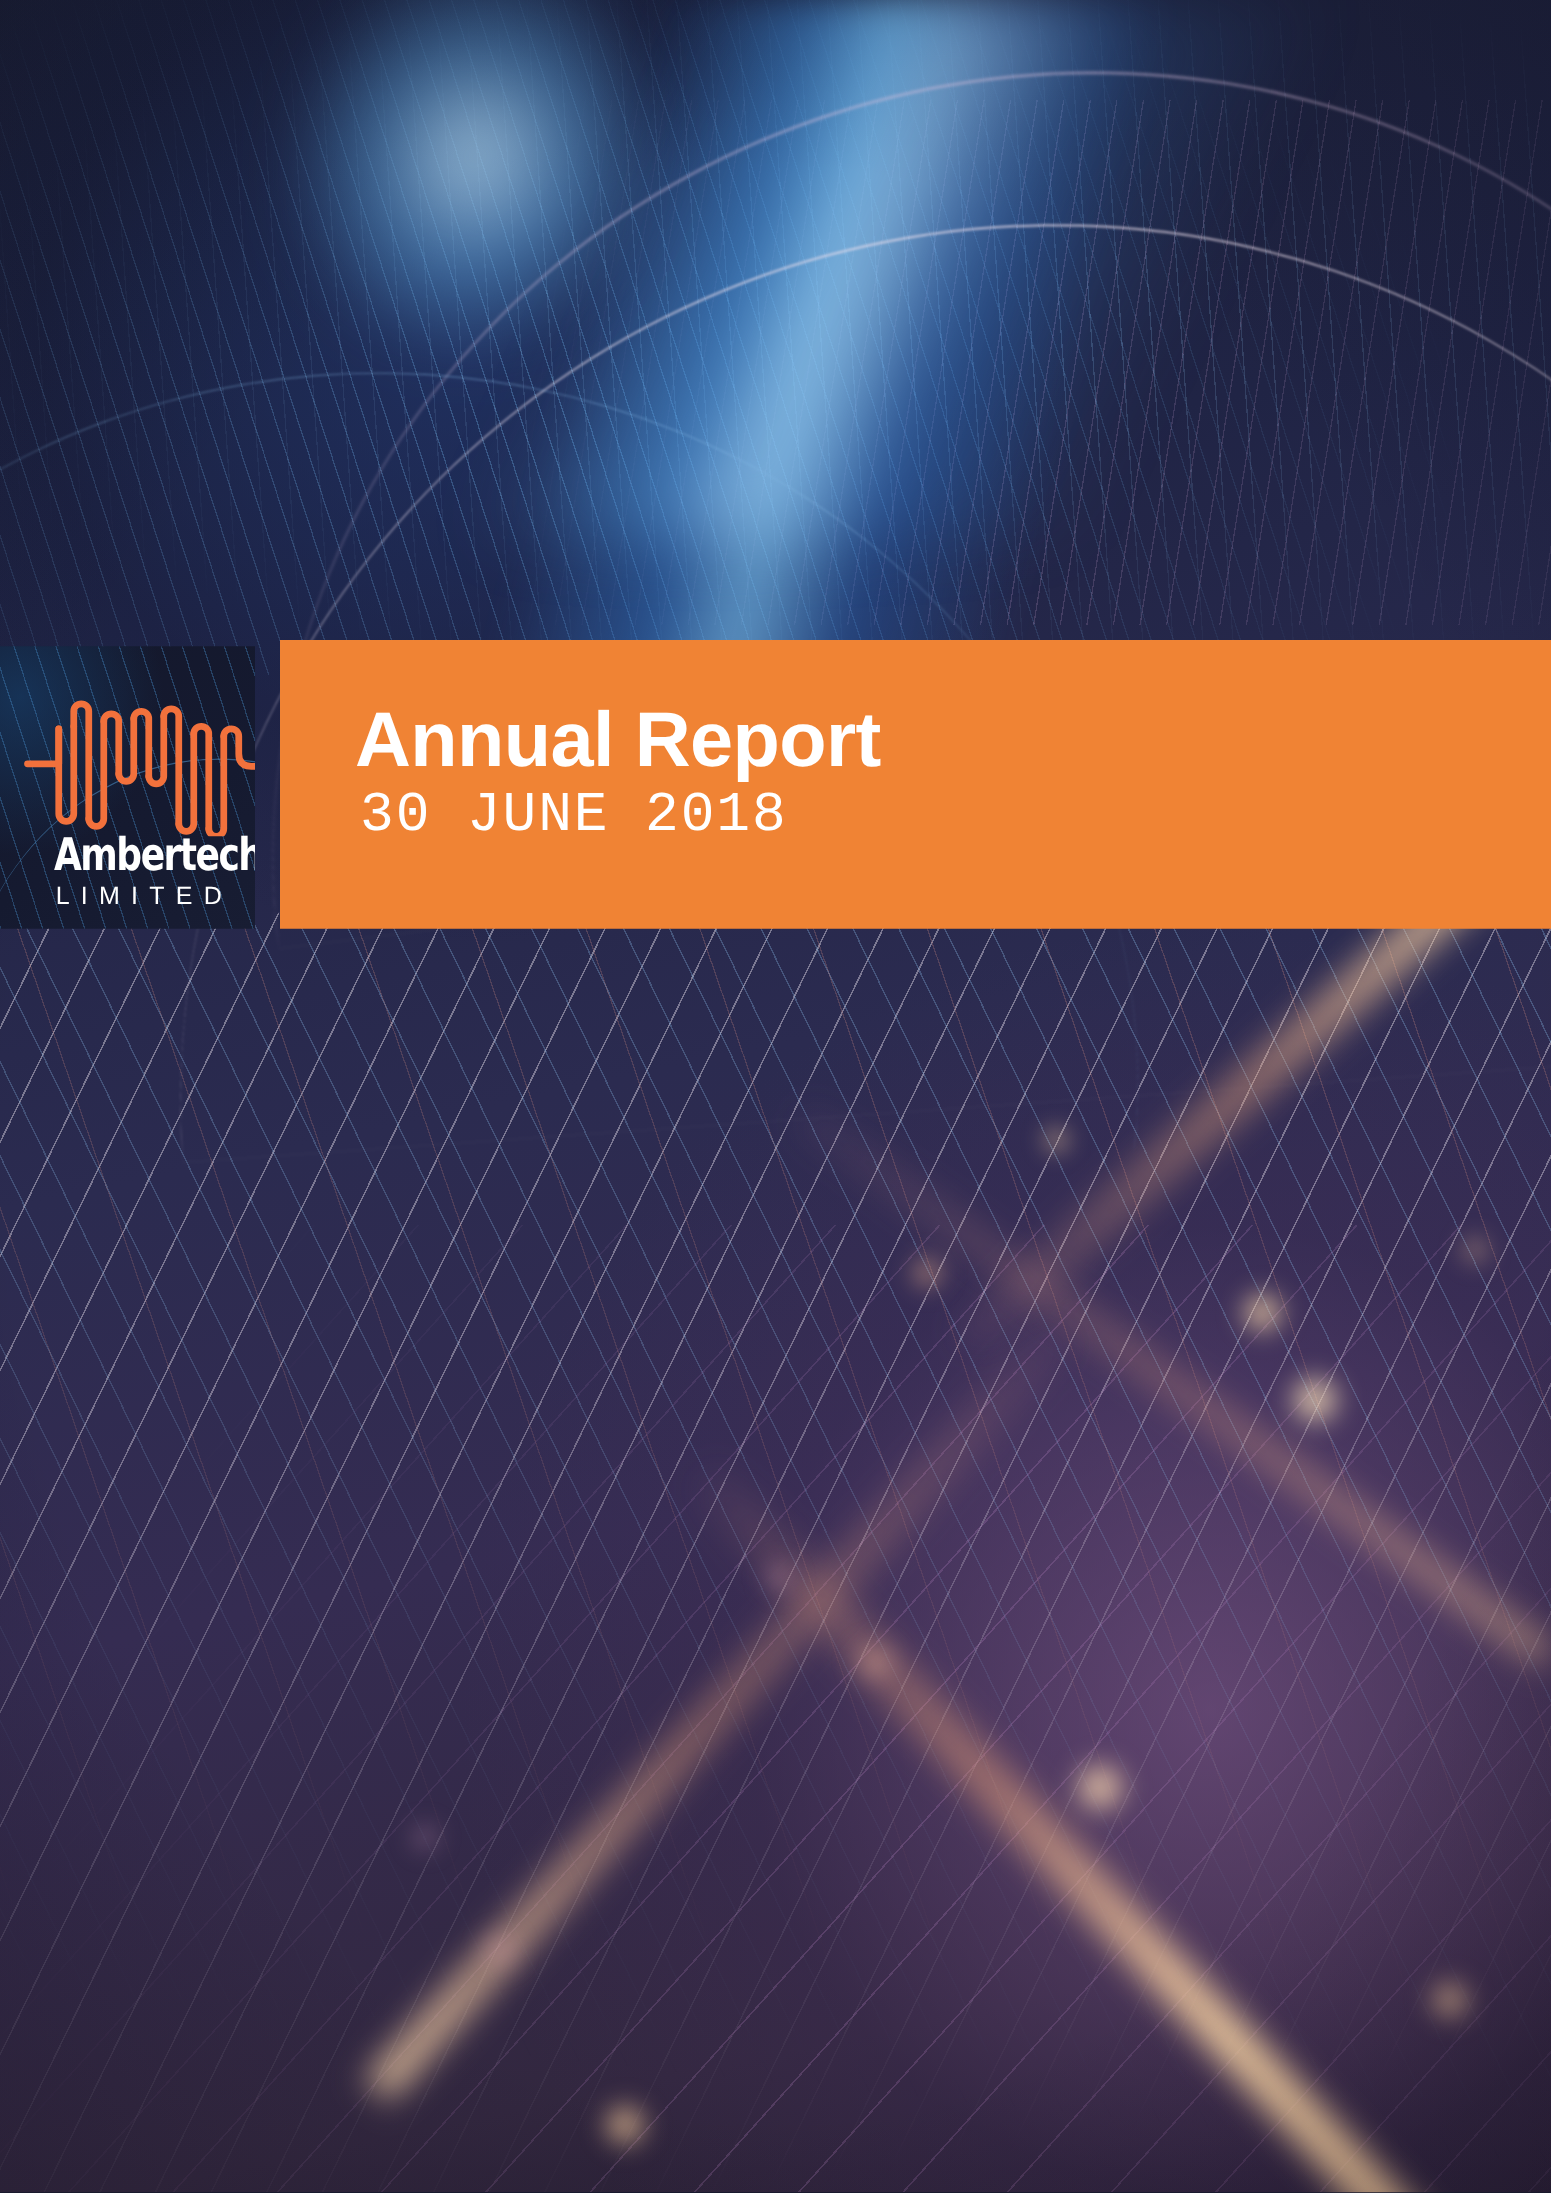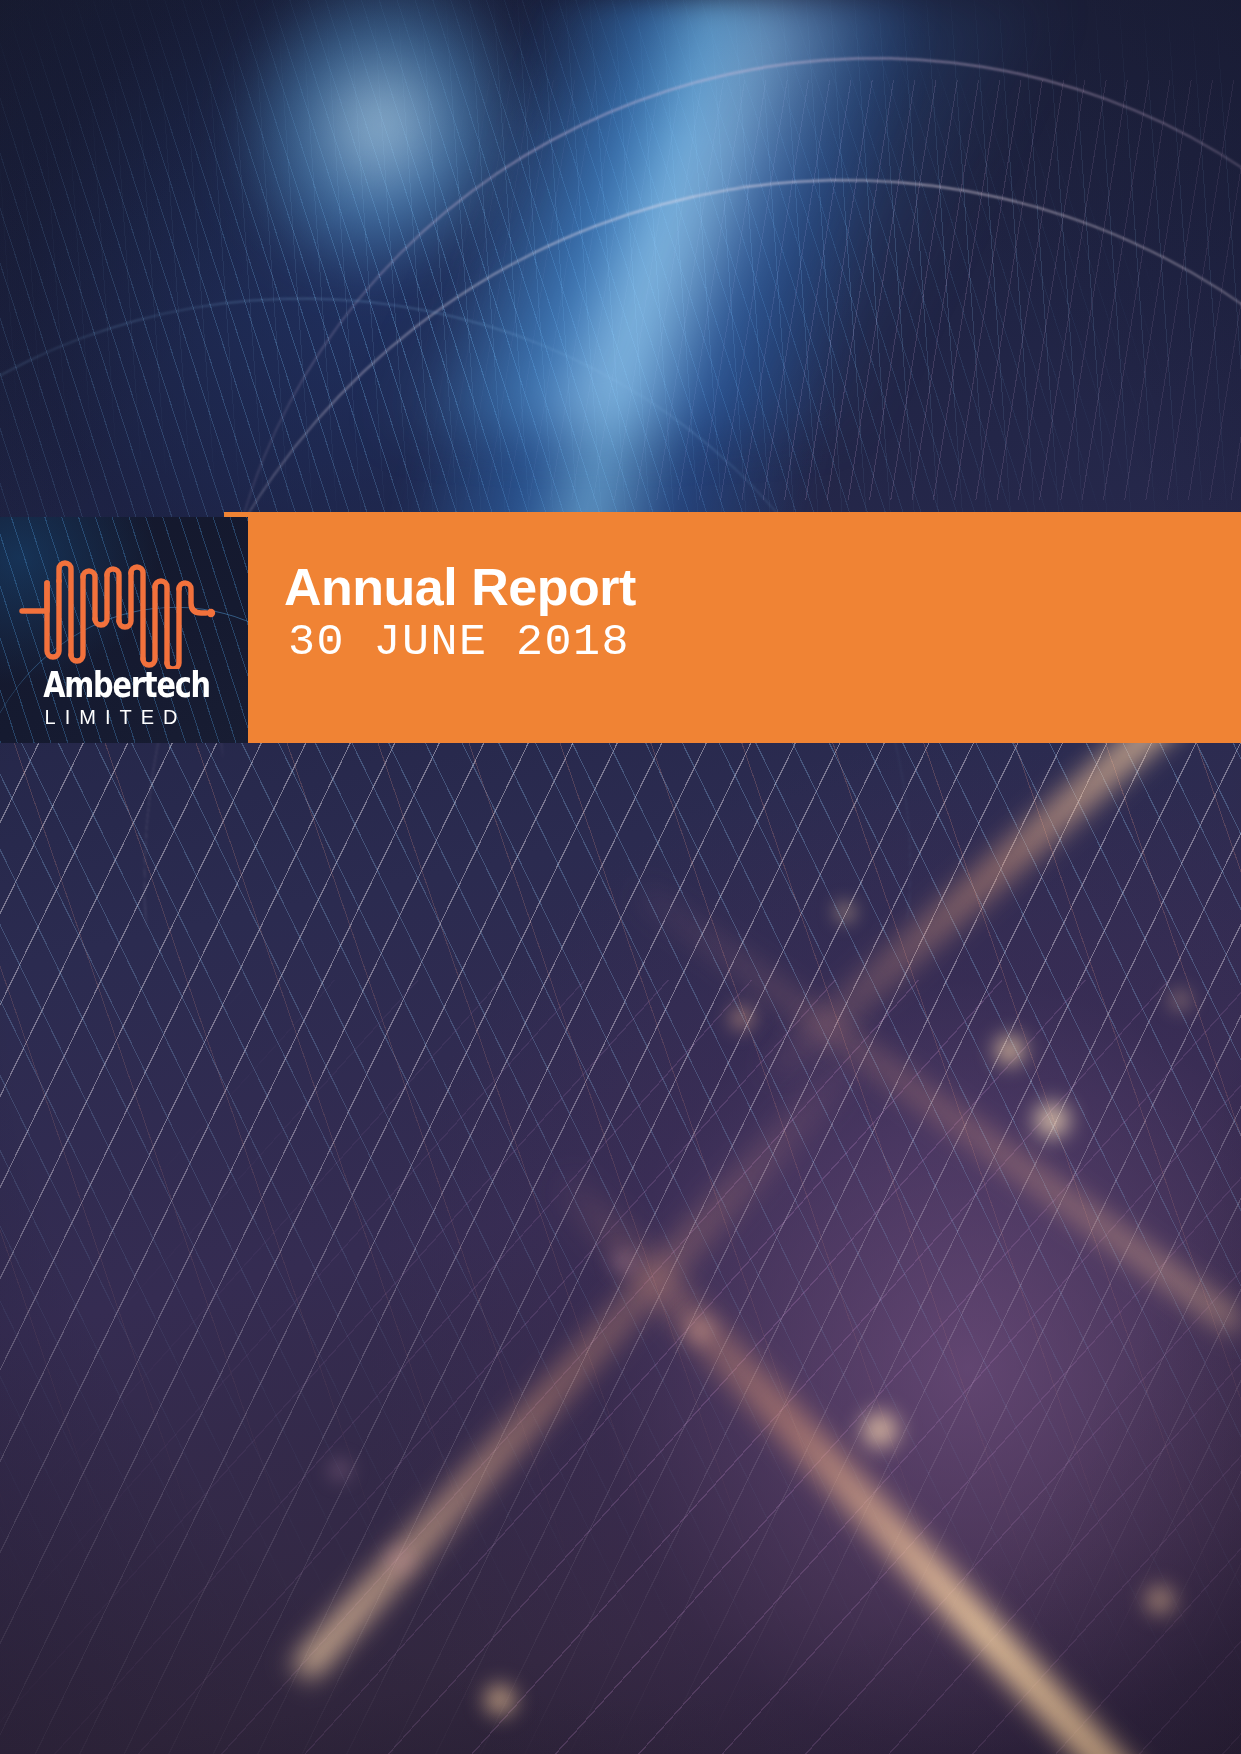--- a/index.html
+++ b/index.html
@@ -172,41 +172,41 @@
     z-index: 6;
   }
   #banner-text {
     position: absolute;
     left: 60px;
     top: 48px;
   }
   #title {
     margin: 0;
     color: #ffffff;
-    font-size: 52px;
+    font-size: 62px;
     font-weight: bold;
     letter-spacing: -0.5px;
     line-height: 1.05;
     font-family: "Liberation Sans", sans-serif;
   }
   #subtitle {
     margin: 4px 0 0 4px;
     color: #ffffff;
     font-size: 45px;
     font-weight: normal;
     letter-spacing: 1.5px;
     line-height: 1.05;
     font-family: Liberation Mono, monospace;
   }
   
   #logo-panel {
     position: absolute;
     left: 0;
     top: 517px;
-    width: 248px;
+    width: 204px;
     height: 226px;
     z-index: 7;
     overflow: hidden;
     background:
       radial-gradient(ellipse 80% 80% at 8% 18%, rgba(24,72,120,0.55) 0%, rgba(0,0,0,0) 70%),
       linear-gradient(150deg, #14182c 0%, #151a30 60%, #181d33 100%);
   }
   #logo-panel-grid {
     position: absolute; inset: 0;
     background-image: repeating-linear-gradient(72deg, rgba(70,140,200,0.42) 0px, rgba(70,140,200,0.42) 1px, rgba(0,0,0,0) 1px, rgba(0,0,0,0) 16px);

